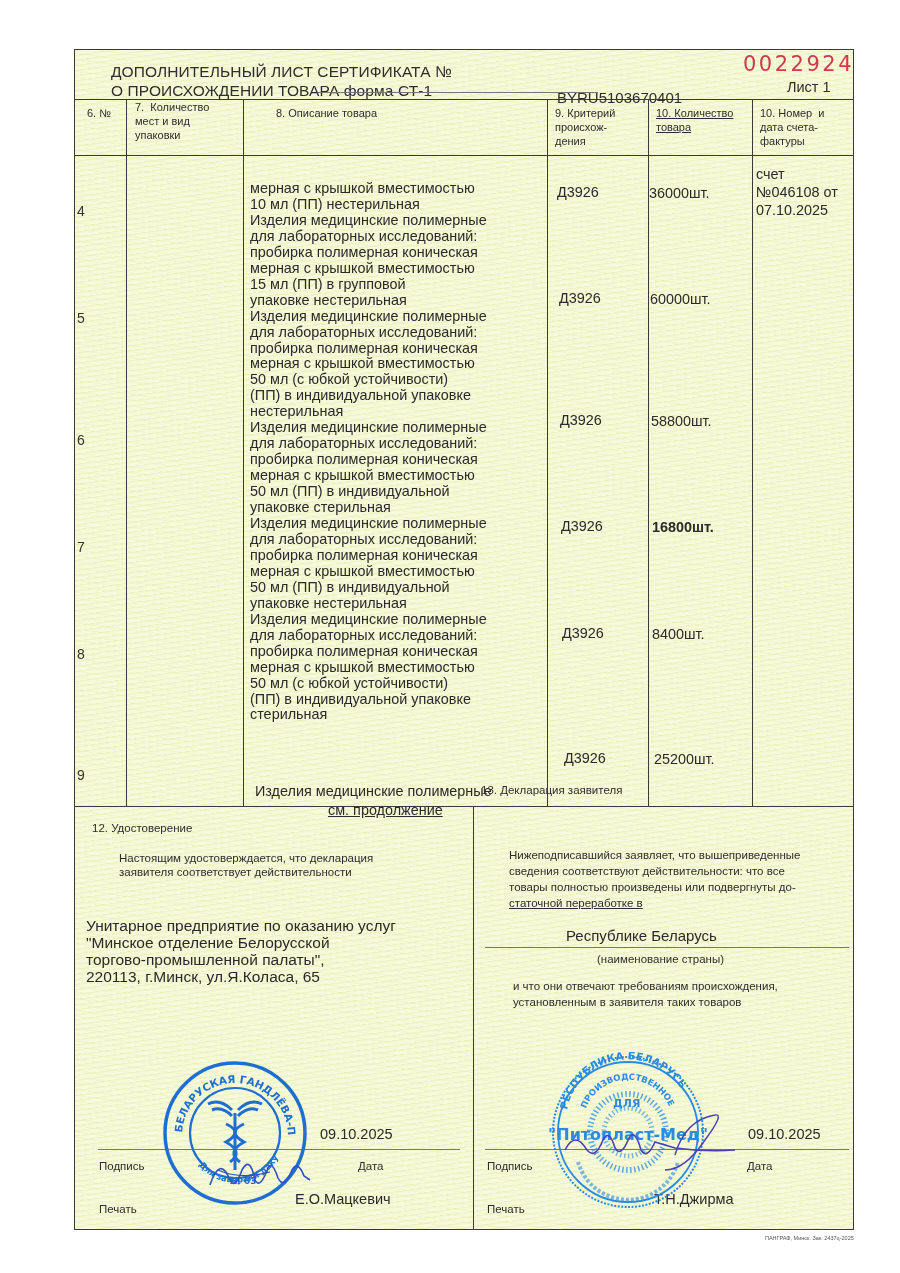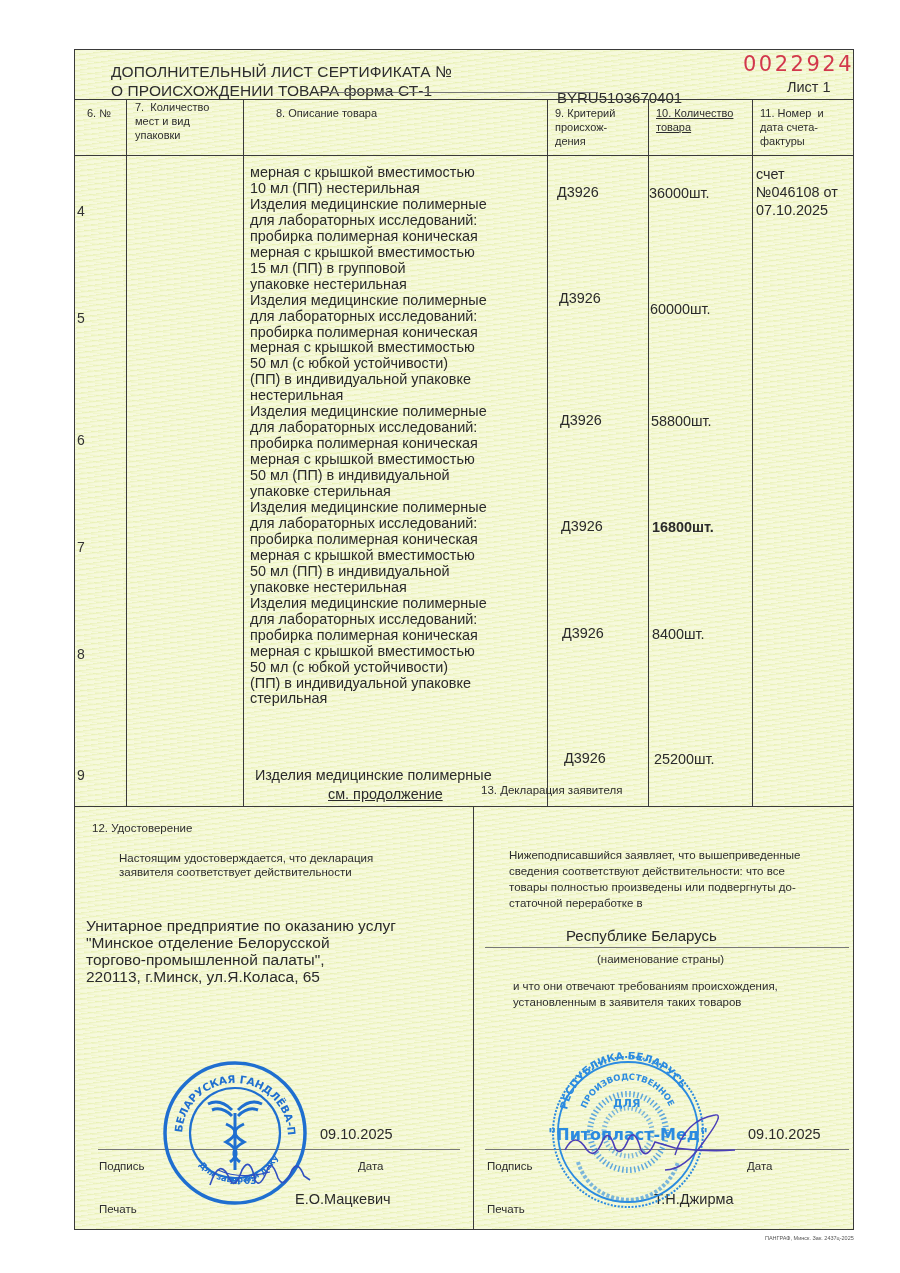--- a/index.html
+++ b/index.html
@@ -21,21 +21,21 @@
   .hline { position: absolute; height: 0; border-top: 1.4px solid #3a3a3a; }
   .vline { position: absolute; width: 0; border-left: 1.4px solid #3a3a3a; }
   .thin { border-color: #777; border-top-width: 1px; }
 
   .title { font-size: 15.5px; letter-spacing: 0.1px; color: #2d2d2d; line-height: 19px; }
   .cert-no { font-size: 15px; color: #2d2d2d; }
   .serial { font-size: 21px; color: #d2384c; letter-spacing: 2.5px; font-family: "DejaVu Sans", sans-serif; }
   .sheet-no { font-size: 14.5px; color: #2d2d2d; }
   .th { font-size: 11px; line-height: 14px; color: #2d2d2d; }
 
-  .desc { font-size: 14.4px; line-height: 15.95px; color: #2a2a2a; white-space: pre; }
+  .desc { font-size: 14.4px; line-height: 15.95px; color: #2a2a2a; white-space: pre; margin-top: 16px; }
   .cell { font-size: 14.4px; color: #2a2a2a; }
   .rownum { font-size: 14px; color: #333; }
 
   .lbl { font-size: 11.5px; color: #2d2d2d; text-align: right; }
   .small { font-size: 11.5px; line-height: 16px; color: #2d2d2d; }
   .org { font-size: 15.5px; line-height: 18.5px; color: #2a2a2a; }
   .country { font-size: 15px; color: #2a2a2a; }
   .sig-text { font-size: 14.5px; color: #2a2a2a; }
   .footer { font-size: 5.5px; color: #555; }
 </style>
@@ -63,21 +63,21 @@
 <div class="abs th" style="left:87px; top:106px;">6. №</div>
 <div class="abs th" style="left:135px; top:100px; white-space:pre;">7.  Количество
 мест и вид
 упаковки</div>
 <div class="abs th" style="left:256px; top:106px;margin-left:20px;">8.  Описание товара</div>
 <div class="abs th" style="left:555px; top:106px; white-space:pre;">9. Критерий
 происхож-
 дения</div>
 <div class="abs th" style="left:656px; top:106px; white-space:pre;text-decoration:underline;">10. Количество
 товара</div>
-<div class="abs th" style="left:760px; top:106px; white-space:pre;">11. Номер  и
+<div class="abs th" style="left:760px; top:106px; white-space:pre;">10. Номер  и
 дата счета-
 фактуры</div>
 
 <div class="abs desc" style="left:250px; top:165px;">мерная с крышкой вместимостью
 10 мл (ПП) нестерильная
 Изделия медицинские полимерные
 для лабораторных исследований:
 пробирка полимерная коническая
 мерная с крышкой вместимостью
 15 мл (ПП) в групповой
@@ -119,21 +119,21 @@
 <div class="abs rownum" style="left:77px; top:767px;">9</div>
 
 <div class="abs cell" style="left:557px; top:184px;">Д3926</div>
 <div class="abs cell" style="left:559px; top:290px;">Д3926</div>
 <div class="abs cell" style="left:560px; top:412px;">Д3926</div>
 <div class="abs cell" style="left:561px; top:518px;">Д3926</div>
 <div class="abs cell" style="left:562px; top:625px;">Д3926</div>
 <div class="abs cell" style="left:564px; top:750px;">Д3926</div>
 
 <div class="abs cell" style="left:649px; top:185px;">36000шт.</div>
-<div class="abs cell" style="left:650px; top:301px;">60000шт.</div>
+<div class="abs cell" style="left:650px; top:291px;">60000шт.</div>
 <div class="abs cell" style="left:651px; top:413px;">58800шт.</div>
 <div class="abs cell" style="left:652px; top:519px;font-weight:bold;">16800шт.</div>
 <div class="abs cell" style="left:652px; top:626px;">8400шт.</div>
 <div class="abs cell" style="left:654px; top:751px;">25200шт.</div>
 
 <div class="abs cell" style="left:756px; top:166px;">счет</div>
 <div class="abs cell" style="left:756px; top:184px;">№046108 от</div>
 <div class="abs cell" style="left:756px; top:202px;">07.10.2025</div>
 
 <div class="vline" style="left:473px; top:806px; height:424px;"></div>
@@ -177,21 +177,21 @@
 </svg>
 <svg class="abs" style="left:200px; top:1150px;" width="120" height="50" viewBox="0 0 120 50">
   <path d="M 10 35 Q 20 5 30 30 Q 35 40 42 20 Q 50 5 55 30 Q 60 40 68 18 Q 72 10 78 28 Q 84 40 92 20 Q 98 10 104 26 L 110 30" fill="none" stroke="#3050c0" stroke-width="1.6"></path>
   <path d="M 18 20 Q 40 30 70 22" fill="none" stroke="#3050c0" stroke-width="1.2"></path>
 </svg>
 
 <div class="abs lbl" style="left:481px; top:784px;">13.   Декларация заявителя</div>
 <div class="abs small" style="left:509px; top:847px;">Нижеподписавшийся заявляет, что вышеприведенные</div>
 <div class="abs small" style="left:509px; top:863px;">сведения  соответствуют  действительности:  что  все</div>
 <div class="abs small" style="left:509px; top:879px;">товары  полностью произведены или подвергнуты  до-</div>
-<div class="abs small" style="left:509px; top:895px;">статочной переработке в</div>
+<div class="abs small" style="left:509px; top:895px;text-decoration:underline;">статочной переработке в</div>
 <div class="abs country" style="left:566px; top:927px;">Республике Беларусь</div>
 <div class="hline thin" style="left:485px; top:947px; width:364px;"></div>
 <div class="abs small" style="left:597px; top:951px;">(наименование страны)</div>
 <div class="abs small" style="left:513px; top:978px;">и что они отвечают требованиям происхождения,</div>
 <div class="abs small" style="left:513px; top:994px;">установленным в заявителя таких товаров</div>
 
 <div class="abs sig-text" style="left:748px; top:1126px;">09.10.2025</div>
 <div class="hline thin" style="left:485px; top:1149px; width:364px;"></div>
 <div class="abs lbl" style="left:487px; top:1160px;">Подпись</div>
 <div class="abs lbl" style="left:747px; top:1160px;">Дата</div>

